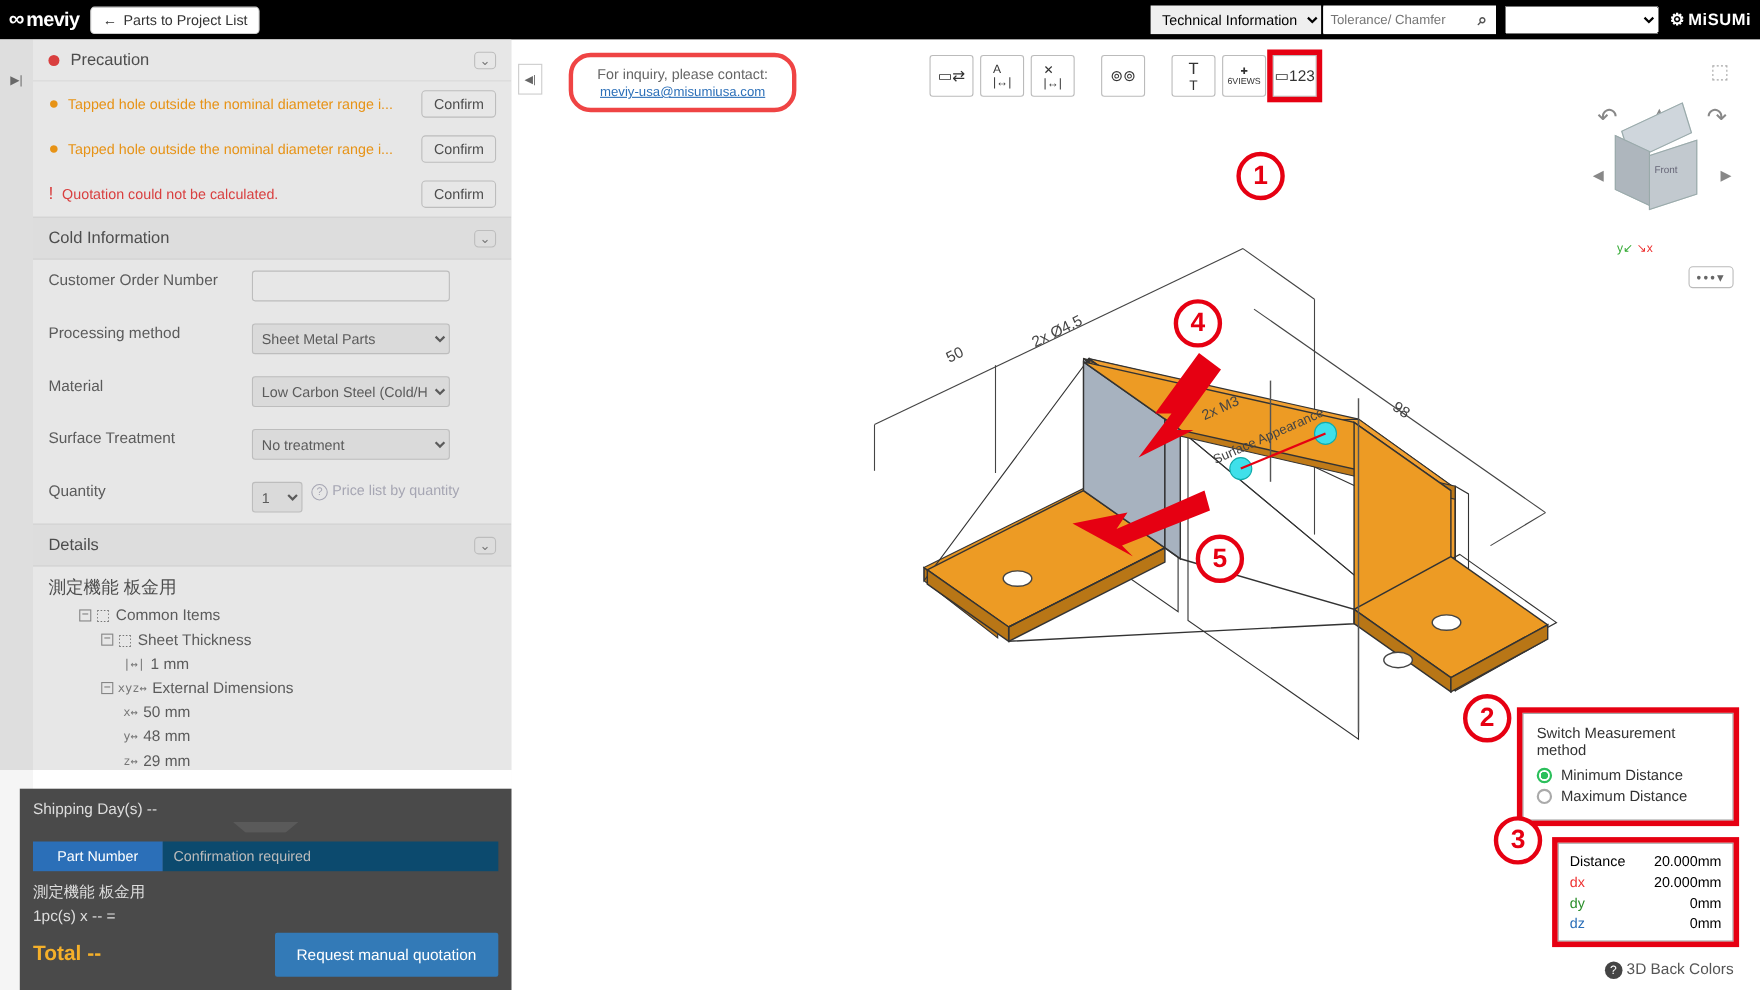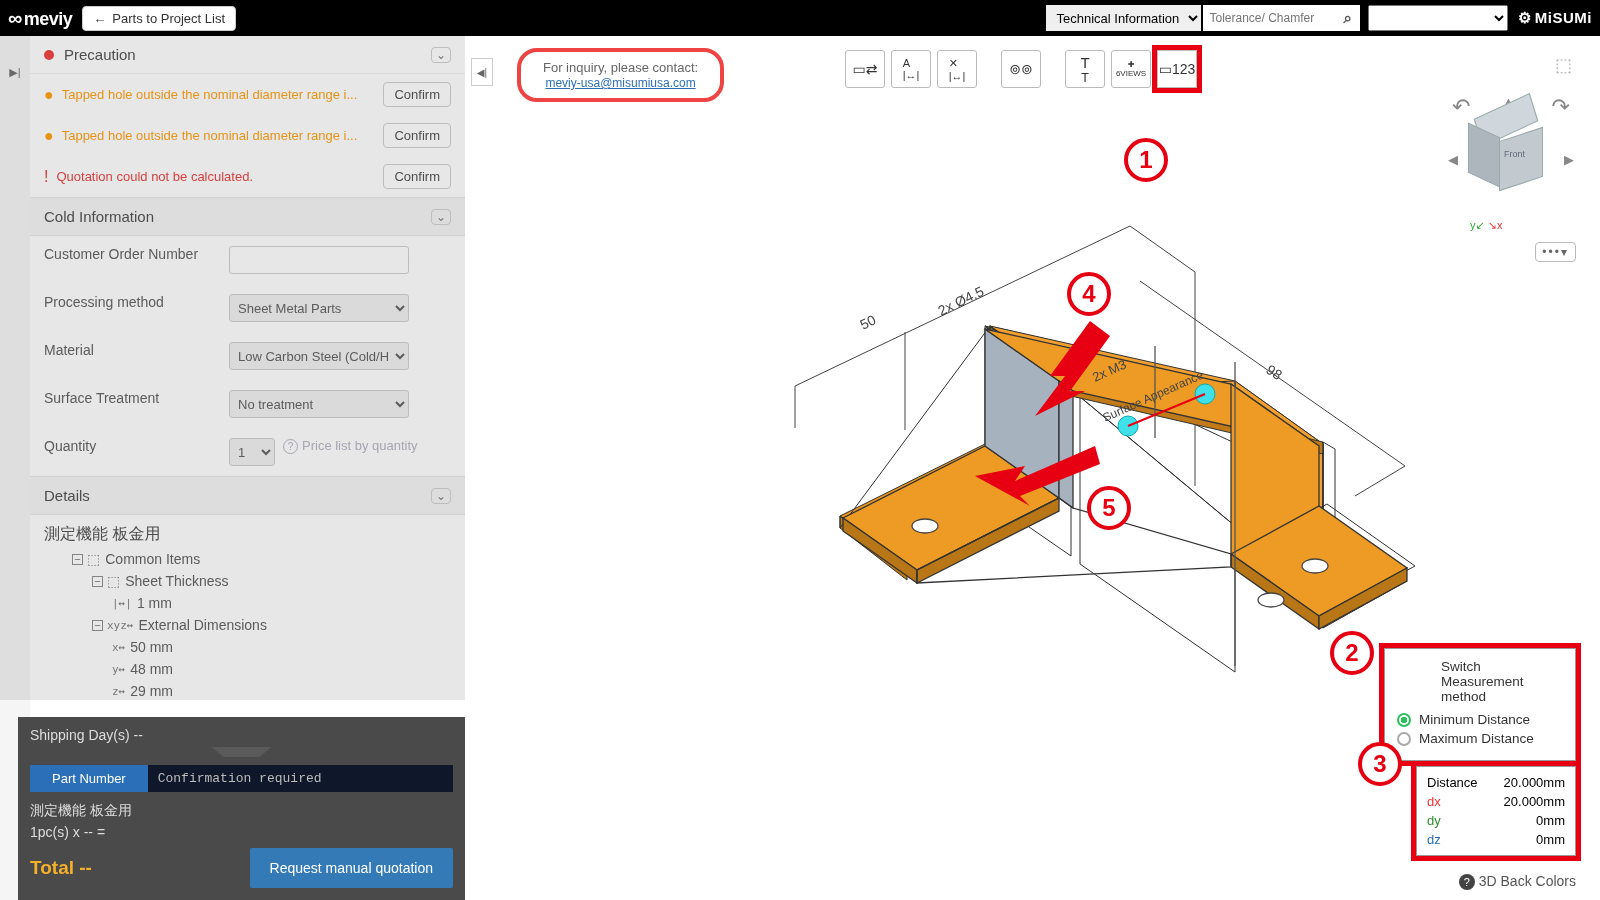--- a/index.html
+++ b/index.html
@@ -60,21 +60,21 @@
 .tree .cube { margin-right: 5px; color: #777; }
 .tree .dim-ic { font-size: 11px; color: #777; margin-right: 5px; font-family: monospace; }
 
 
 .footer { position: absolute; bottom: 0; left: 18px; right: 0; background: #4a4a4a; color: #ddd; z-index: 10; font-size: 14px; }
 .footer .ship { padding: 10px 12px 4px; font-size: 14px; }
 .footer .notch { display: flex; justify-content: center; }
 .footer .notch span { width: 60px; height: 10px; background: #5a5a5a; clip-path: polygon(0 0, 100% 0, 80% 100%, 20% 100%); position: relative; }
 .footer .pn-row { display: flex; margin: 8px 12px; }
 .footer .pn-label { background: #2b6fb8; color: #fff; padding: 6px 22px; font-size: 13px; }
-.footer .pn-val { flex: 1; background: #0f172a; color: #bbb; padding: 6px 10px; font-size: 13px; font-family: Liberation Mono, monospace; }
+.footer .pn-val { flex: 1; background: #0c4a6e; color: #bbb; padding: 6px 10px; font-size: 13px; }
 .footer .info { padding: 2px 12px; font-size: 14px; }
 .footer .btn-row { display: flex; align-items: center; padding: 6px 12px 12px; }
 .footer .total { font-size: 19px; font-weight: bold; color: #f5b02a; }
 .footer .mq-btn { margin-left: auto; background: #337ab7; color: #fff; border: none; padding: 12px 20px; font-size: 14px; border-radius: 2px; cursor: pointer; }
 
 
 .viewer { position: absolute; top: 36px; left: 465px; right: 0; bottom: 0; background: #fff; }
 .viewer .side-collapse2 { position: absolute; top: 22px; left: 6px; width: 22px; height: 28px; border: 1px solid #ccc; display: flex; align-items: center; justify-content: center; font-size: 10px; color: #666; }
 .inquiry { position: absolute; top: 12px; left: 52px; border: 4px solid #ef4444; border-radius: 20px; padding: 8px 22px; text-align: center; font-size: 13px; color: #666; }
 .inquiry a { color: #2b6fb8; font-size: 12px; }
@@ -107,21 +107,21 @@
 .navcube .ax-y { color: #3a3; }
 .navcube .ax-x { color: #e33; }
 .navcube .menu { position: absolute; bottom: -28px; right: 0; border: 1px solid #bbb; border-radius: 4px; padding: 2px 6px; font-size: 12px; letter-spacing: 2px; color: #666; }
 
 
 .part { position: absolute; top: 150px; left: 210px; width: 780px; height: 550px; }
 
 
 .switch-panel { position: absolute; top: 612px; right: 24px; width: 192px; border: 1px solid #999; background: #fff; padding: 10px 12px; font-size: 13.5px; color: #333; }
 .switch-panel.outline { outline: 5px solid #e60012; }
-.switch-panel .hdr { margin-bottom: 8px; margin-left: 44px; }
+.switch-panel .hdr { margin-bottom: 8px; }
 .switch-panel .opt { display: flex; align-items: center; margin: 4px 0; gap: 8px; }
 .switch-panel .radio { width: 14px; height: 14px; border-radius: 7px; border: 2px solid #aaa; }
 .switch-panel .radio.on { border-color: #2bbf5b; background: radial-gradient(circle, #2bbf5b 45%, #fff 50%); }
 
 
 .result-panel { position: absolute; top: 730px; right: 24px; width: 160px; border: 1px solid #999; background: #fff; padding: 6px 10px; font-size: 13px; outline: 5px solid #e60012; }
 .result-panel .rrow { display: flex; justify-content: space-between; padding: 2px 0; }
 .result-panel .dx { color: #e33; }
 .result-panel .dy { color: #2b8f2b; }
 .result-panel .dz { color: #2b6fb8; }

